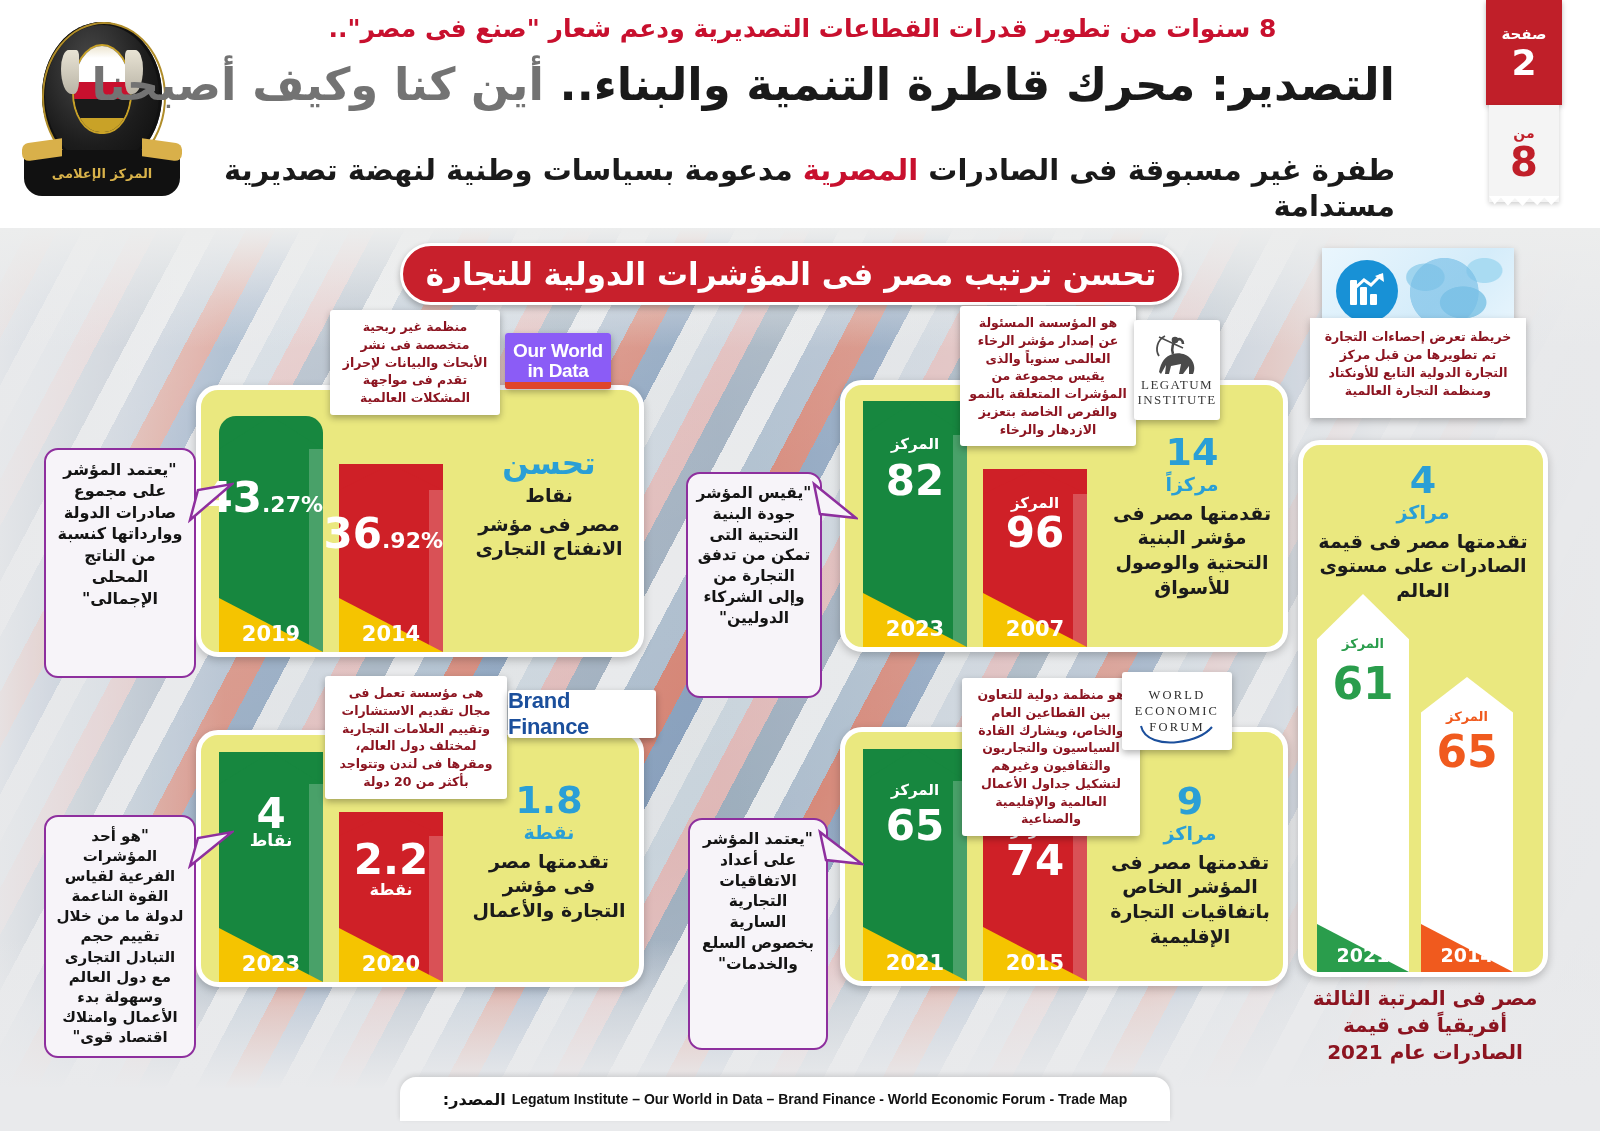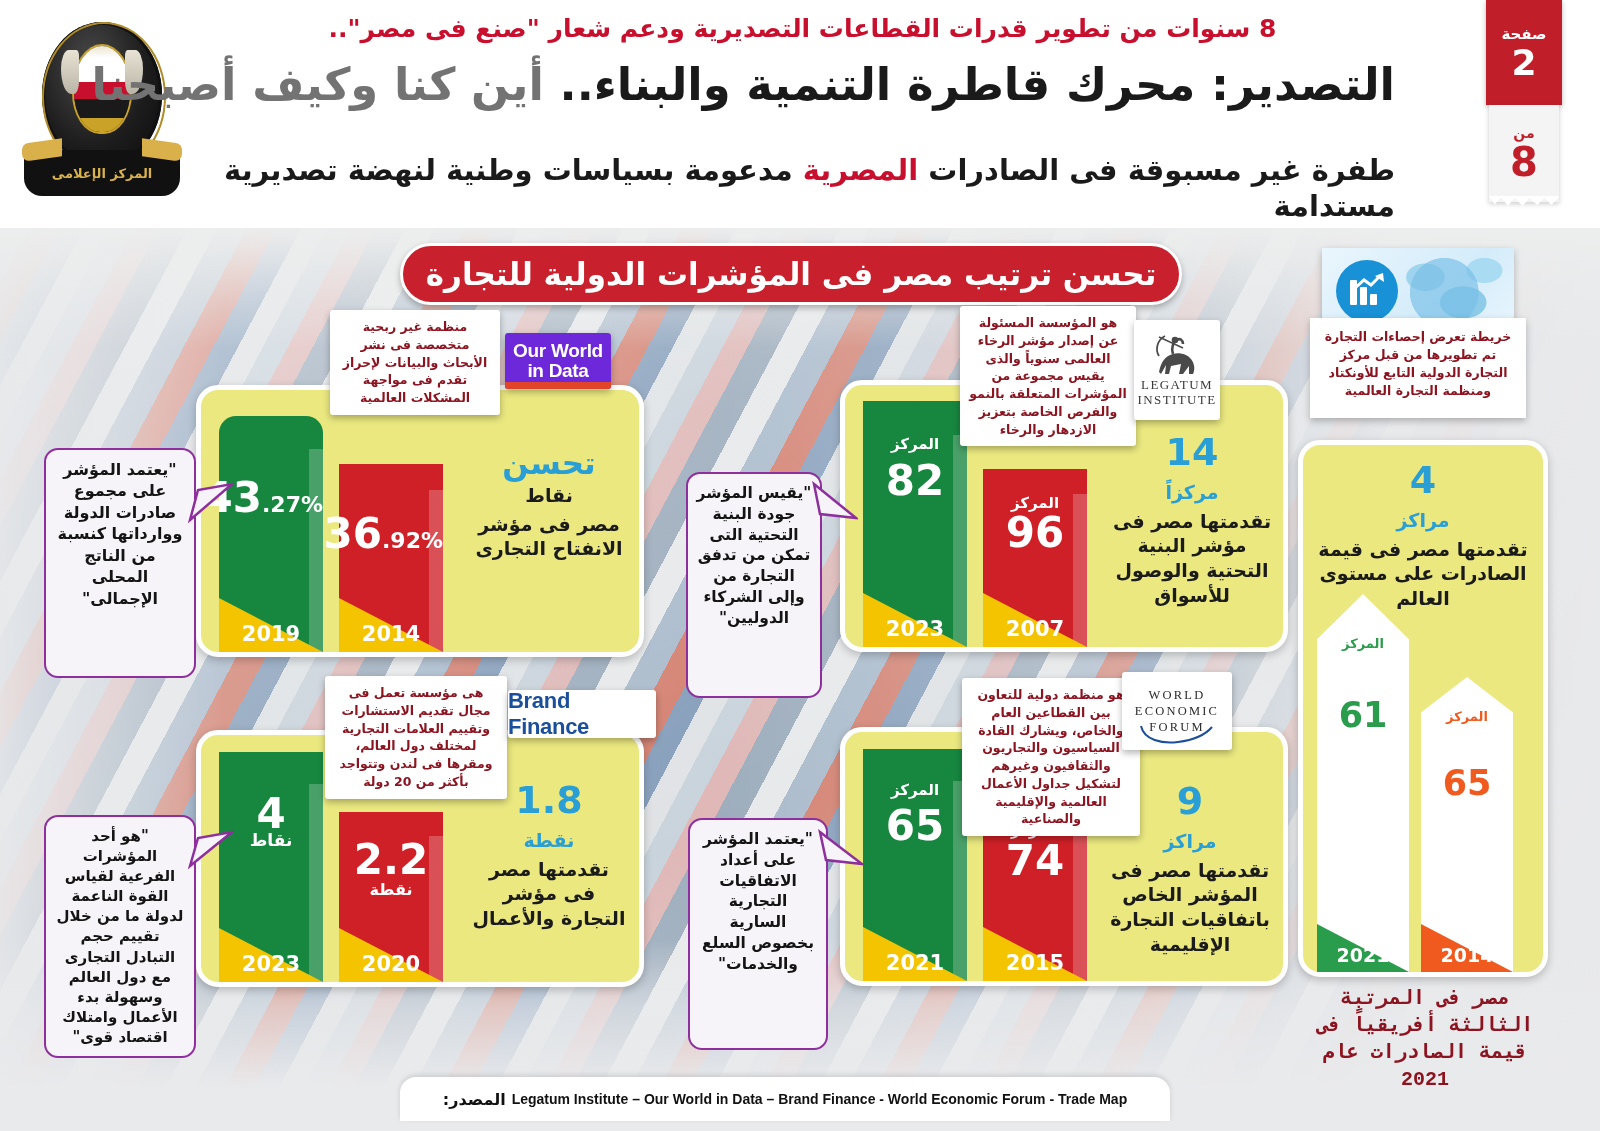--- a/index.html
+++ b/index.html
@@ -177,21 +177,21 @@
   }
   .logocard{
     position:absolute;background:#ffffff;border-radius:3px;
     box-shadow:0 3px 7px rgba(0,0,0,.3);
     display:flex;align-items:center;justify-content:center;overflow:hidden;
   }
 
   
   .summary{position:absolute;text-align:center;line-height:1.3;}
   .summary .hi{color:#2a9fd6;font-size:38px;font-weight:bold;display:block;line-height:1;}
-  .summary .unit{color:#2a9fd6;font-size:19px;font-weight:bold;display:block;margin-top:9px;}
+  .summary .unit{color:#2a9fd6;font-size:19px;font-weight:bold;display:block;margin-top:1px;}
   .summary .txt{color:#1b1b1b;font-size:19px;font-weight:bold;display:block;margin-top:4px;}
 
   
   .callout{
     position:absolute;background:#f7f4f9;border:2.5px solid #8e2f9e;border-radius:14px;
     color:#141414;font-size:16px;font-weight:bold;line-height:1.34;text-align:center;
     padding:9px 8px;box-sizing:border-box;
   }
 
   
@@ -235,39 +235,39 @@
   }
   .wbar .base{
     position:absolute;left:0;bottom:0;width:100%;height:48px;
     clip-path:polygon(0 0,0 100%,100% 100%);
   }
   .wbar .year{
     position:absolute;left:0;bottom:6px;width:100%;text-align:center;
     color:#ffffff;font-size:19px;font-weight:bold;
   }
   .wbar .cap{position:absolute;left:0;top:11%;width:100%;text-align:center;font-size:13px;font-weight:bold;}
-  .wbar .num{position:absolute;left:0;top:18%;width:100%;text-align:center;font-size:35px;font-weight:bold;line-height:1;margin-top:36px;}
+  .wbar .num{position:absolute;left:0;top:18%;width:100%;text-align:center;font-size:44px;font-weight:bold;line-height:1;}
 
   .africa-note{
     position:absolute;left:1300px;top:985px;width:250px;text-align:center;
-    color:#8c1420;font-size:20px;font-weight:bold;line-height:1.35;font-family:Liberation Mono, monospace;
+    color:#8c1420;font-size:20px;font-weight:bold;line-height:1.35;
   }
 
   
   .footer{
     position:absolute;left:400px;top:1077px;width:770px;height:44px;background:#fff;
     border-radius:16px 16px 0 0;display:flex;align-items:center;justify-content:center;
     box-shadow:0 -2px 5px rgba(0,0,0,.12);
   }
   .footer span{font-size:14.5px;font-weight:bold;color:#111;}
   .footer .src{font-size:16px;}
   .footer .lat{font-family:"Liberation Sans",sans-serif;font-size:14px;direction:ltr;}
 
   
-  .owid{width:100%;height:100%;background:#6d28d9;position:relative;color:#fff;
+  .owid{width:100%;height:100%;background:#8b5cf6;position:relative;color:#fff;
         display:flex;align-items:center;justify-content:center;text-align:center;}
   .owid .t{font-family:"Liberation Sans",sans-serif;font-size:19px;font-weight:bold;line-height:1.05;direction:ltr;letter-spacing:-.3px;}
   .owid .stripe{position:absolute;left:0;bottom:0;width:100%;height:7px;background:#e0452a;}
   .legatum{width:100%;height:100%;display:flex;flex-direction:column;align-items:center;justify-content:center;}
   .legatum .nm{font-family:"Liberation Serif",serif;font-size:13px;letter-spacing:1.4px;color:#3a3a3a;line-height:1.15;direction:ltr;text-align:center;}
   .bfin{width:100%;height:100%;display:flex;align-items:center;justify-content:center;}
   .bfin .t{font-family:"Liberation Sans",sans-serif;font-size:22px;font-weight:bold;color:#1b4f9c;direction:ltr;letter-spacing:-.3px;}
   .wef{width:100%;height:100%;display:flex;flex-direction:column;align-items:center;justify-content:center;position:relative;}
   .wef .t{font-family:"Liberation Serif",serif;font-size:12.5px;letter-spacing:2.2px;color:#2b2b2b;line-height:1.3;direction:ltr;text-align:center;}
 </style>

